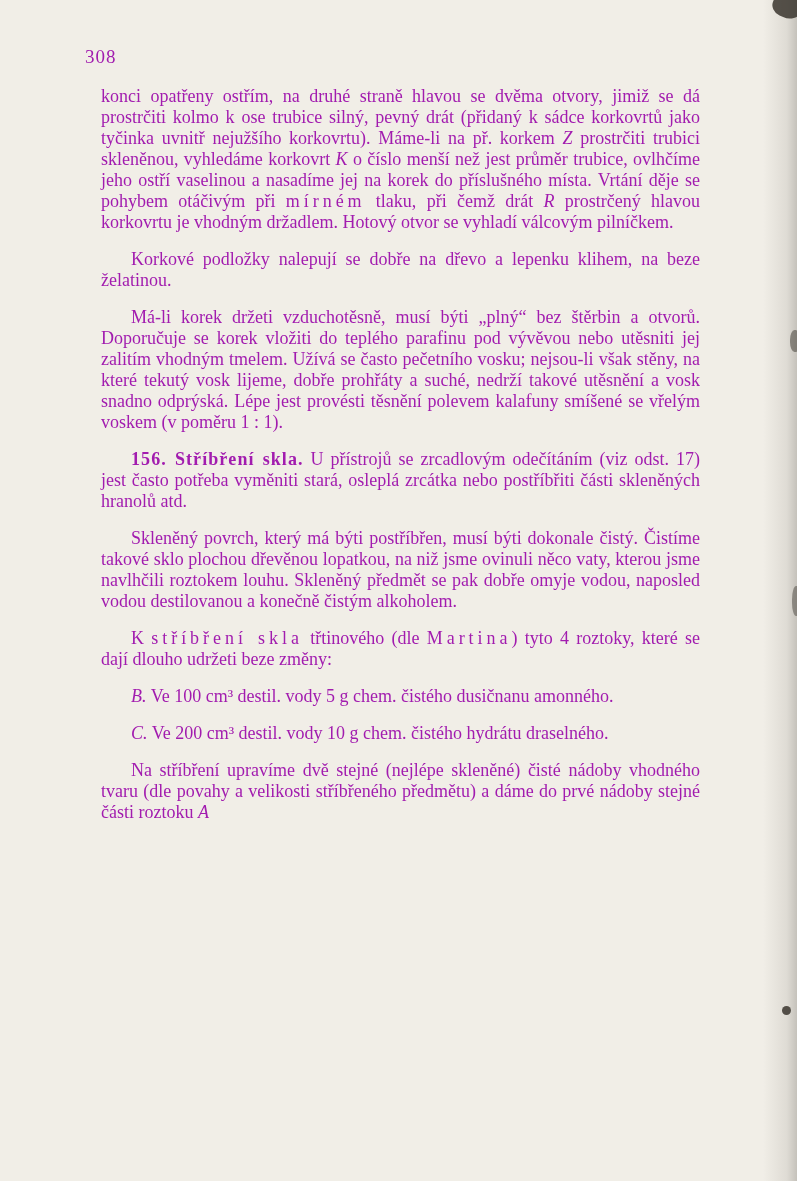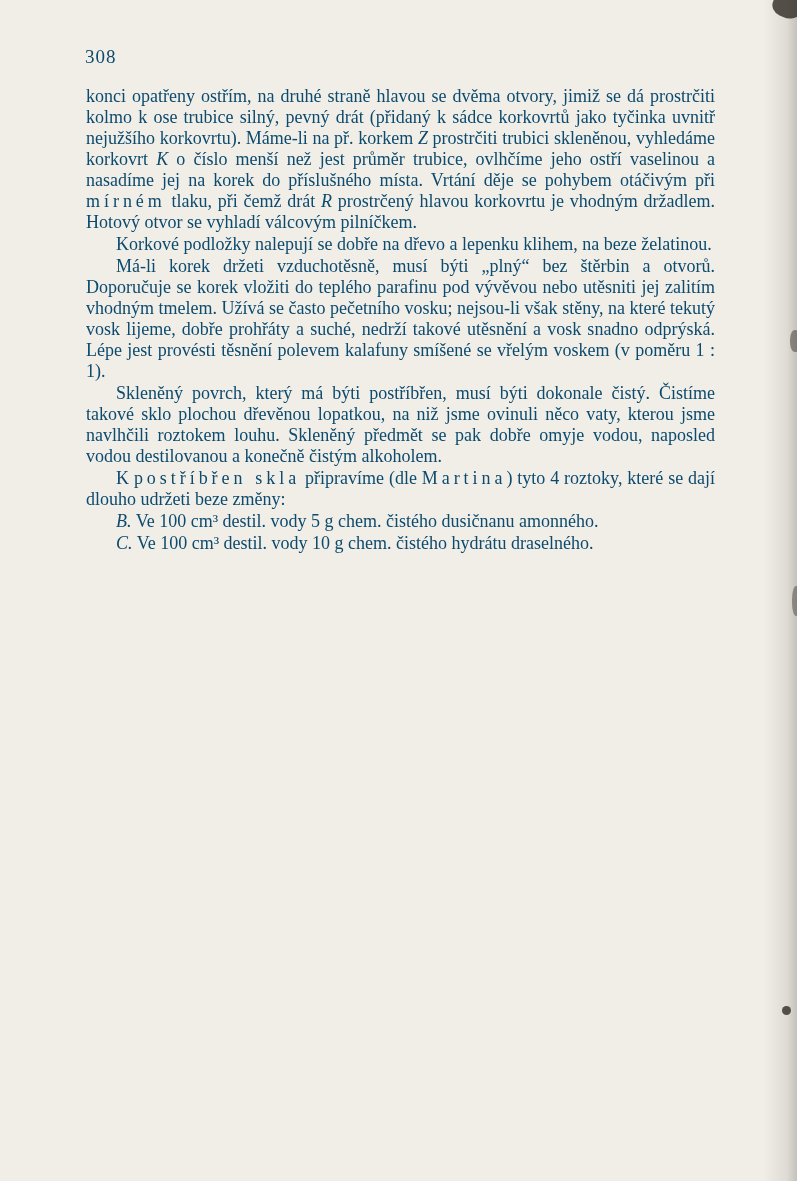--- a/index.html
+++ b/index.html
@@ -7,39 +7,39 @@
     padding: 0;
     background: #e9e6df;
   }
   .book-page {
     position: relative;
     width: 797px;
     height: 1181px;
     background: #f1eee7;
     overflow: hidden;
     font-family: "Liberation Serif", "DejaVu Serif", serif;
-    color: #0c4a6e;
+    color: #a21caf;
   }
   .page-inner {
     position: absolute;
     left: 85px;
     top: 46px;
     width: 631px;
   }
   .page-number {
     font-size: 19px;
     letter-spacing: 1px;
     margin: 0 0 18px 0;
   }
   .text-block {
     font-size: 18px;
     line-height: 21px;
   }
   .para {
-    margin: 1px;
+    margin: 16px;
     text-align: justify;
     text-indent: 0;
     hyphens: auto;
     font-family: Liberation Serif, serif;
   }
   .para.indent { text-indent: 30px; }
   .para.section-start { margin-top: 15px; }
   .seg-plain  { font-style: normal; font-weight: normal; }
   .seg-italic { font-style: italic; }
   .seg-spaced { letter-spacing: 0.22em; }
@@ -67,24 +67,26 @@
 </head>
 <body>
 
 <div class="book-page">
   <div class="page-inner">
     <div class="page-number">308</div>
     <div class="text-block">
         <p class="para"><span class="seg-plain">konci opatřeny ostřím, na druhé straně hlavou se dvěma otvory, jimiž se dá prostrčiti kolmo k ose trubice silný, pevný drát (přidaný k sádce korkovrtů jako tyčinka uvnitř nejužšího korkovrtu). Máme-li na př. korkem </span><span class="seg-italic">Z</span><span class="seg-plain"> prostrčiti trubici skleněnou, vyhledáme korkovrt </span><span class="seg-italic">K</span><span class="seg-plain"> o číslo menší než jest průměr trubice, ovlhčíme jeho ostří vaselinou a nasadíme jej na korek do příslušného místa. Vrtání děje se pohybem otáčivým při </span><span class="seg-spaced">mírném</span><span class="seg-plain"> tlaku, při čemž drát </span><span class="seg-italic">R</span><span class="seg-plain"> prostrčený hlavou korkovrtu je vhodným držadlem. Hotový otvor se vyhladí válcovým pilníčkem.</span></p>
         <p class="para indent"><span class="seg-plain">Korkové podložky nalepují se dobře na dřevo a lepenku klihem, na beze želatinou.</span></p>
         <p class="para indent"><span class="seg-plain">Má-li korek držeti vzduchotěsně, musí býti „plný“ bez štěrbin a otvorů. Doporučuje se korek vložiti do teplého parafinu pod vývěvou nebo utěsniti jej zalitím vhodným tmelem. Užívá se často pečetního vosku; nejsou-li však stěny, na které tekutý vosk lijeme, dobře prohřáty a suché, nedrží takové utěsnění a vosk snadno odprýská. Lépe jest provésti těsnění polevem kalafuny smíšené se vřelým voskem (v poměru 1 : 1).</span></p>
+        <p class="para indent section-start"><span class="seg-bold-spaced">156. Stříbření skla.</span><span class="seg-plain"> U přístrojů se zrcadlovým odečítáním (viz odst. 17) jest často potřeba vyměniti stará, osleplá zrcátka nebo postříbřiti části skleněných hranolů atd.</span></p>
         <p class="para indent"><span class="seg-plain">Skleněný povrch, který má býti postříbřen, musí býti dokonale čistý. Čistíme takové sklo plochou dřevěnou lopatkou, na niž jsme ovinuli něco vaty, kterou jsme navlhčili roztokem louhu. Skleněný předmět se pak dobře omyje vodou, naposled vodou destilovanou a konečně čistým alkoholem.</span></p>
-        <p class="para indent"><span class="seg-plain">K </span><span class="seg-spaced">postříbřen skla</span><span class="seg-plain"> připravíme (dle </span><span class="seg-spaced">Martina</span><span class="seg-plain">) tyto 4 roztoky, které se dají dlouho udržeti beze změny:</span></p>
+        <p class="para indent"><span class="seg-plain">K </span><span class="seg-spaced">stříbření skla</span><span class="seg-plain"> třtinového (dle </span><span class="seg-spaced">Martina</span><span class="seg-plain">) tyto 4 roztoky, které se dají dlouho udržeti beze změny:</span></p>
         <p class="para indent"><span class="seg-italic">B.</span><span class="seg-plain"> Ve 100 cm³ destil. vody 5 g chem. čistého dusičnanu amonného.</span></p>
-        <p class="para indent"><span class="seg-italic">C.</span><span class="seg-plain"> Ve 100 cm³ destil. vody 10 g chem. čistého hydrátu draselného.</span></p>
+        <p class="para indent"><span class="seg-italic">C.</span><span class="seg-plain"> Ve 200 cm³ destil. vody 10 g chem. čistého hydrátu draselného.</span></p>
+        <p class="para indent"><span class="seg-plain">Na stříbření upravíme dvě stejné (nejlépe skleněné) čisté nádoby vhodného tvaru (dle povahy a velikosti stříbřeného předmětu) a dáme do prvé nádoby stejné části roztoku </span><span class="seg-italic">A</span></p>
       </div>
   </div>
 
   <div class="page-edge-shadow"></div>
   <div class="binding-mark mark-1"></div>
   <div class="binding-mark mark-2"></div>
   <div class="binding-mark mark-3"></div>
   <div class="binding-mark mark-4"></div>
 </div>
 

